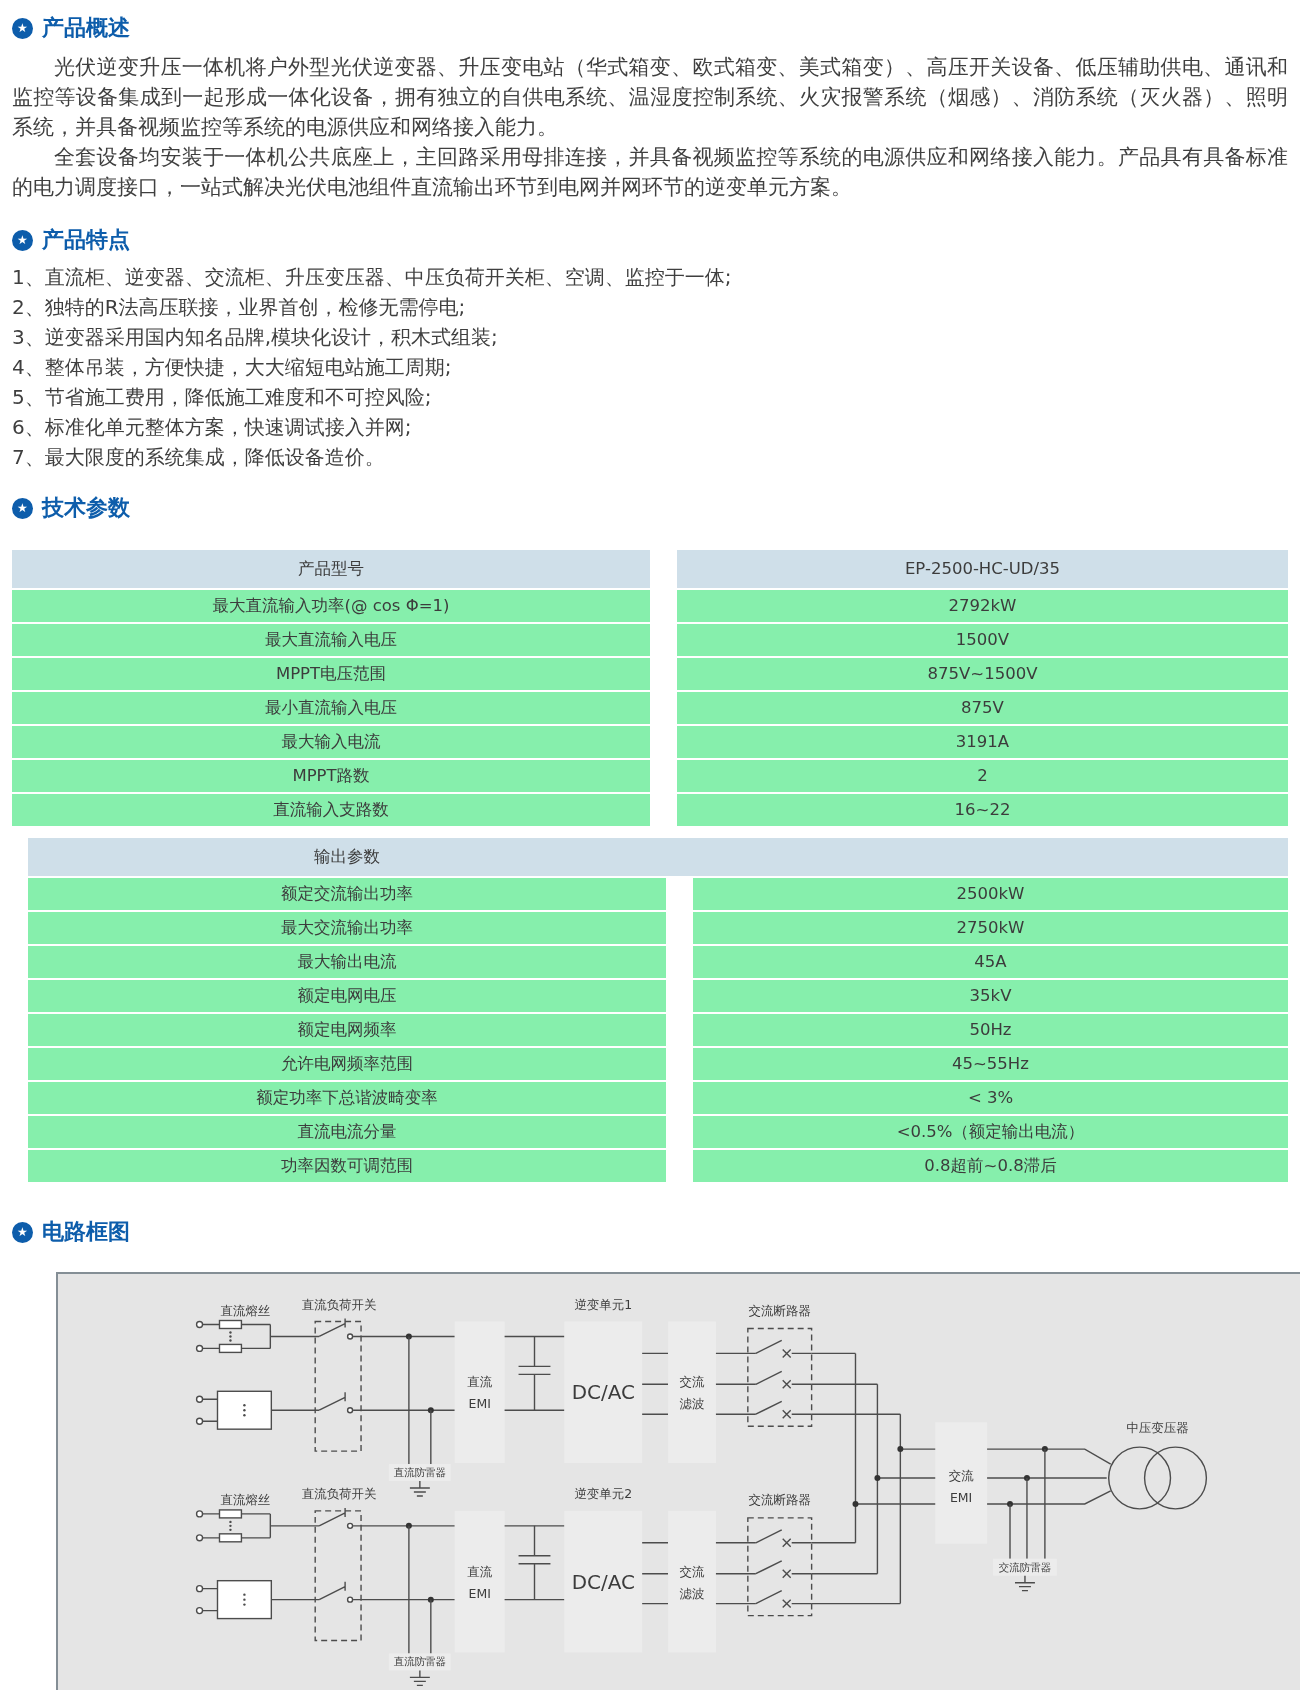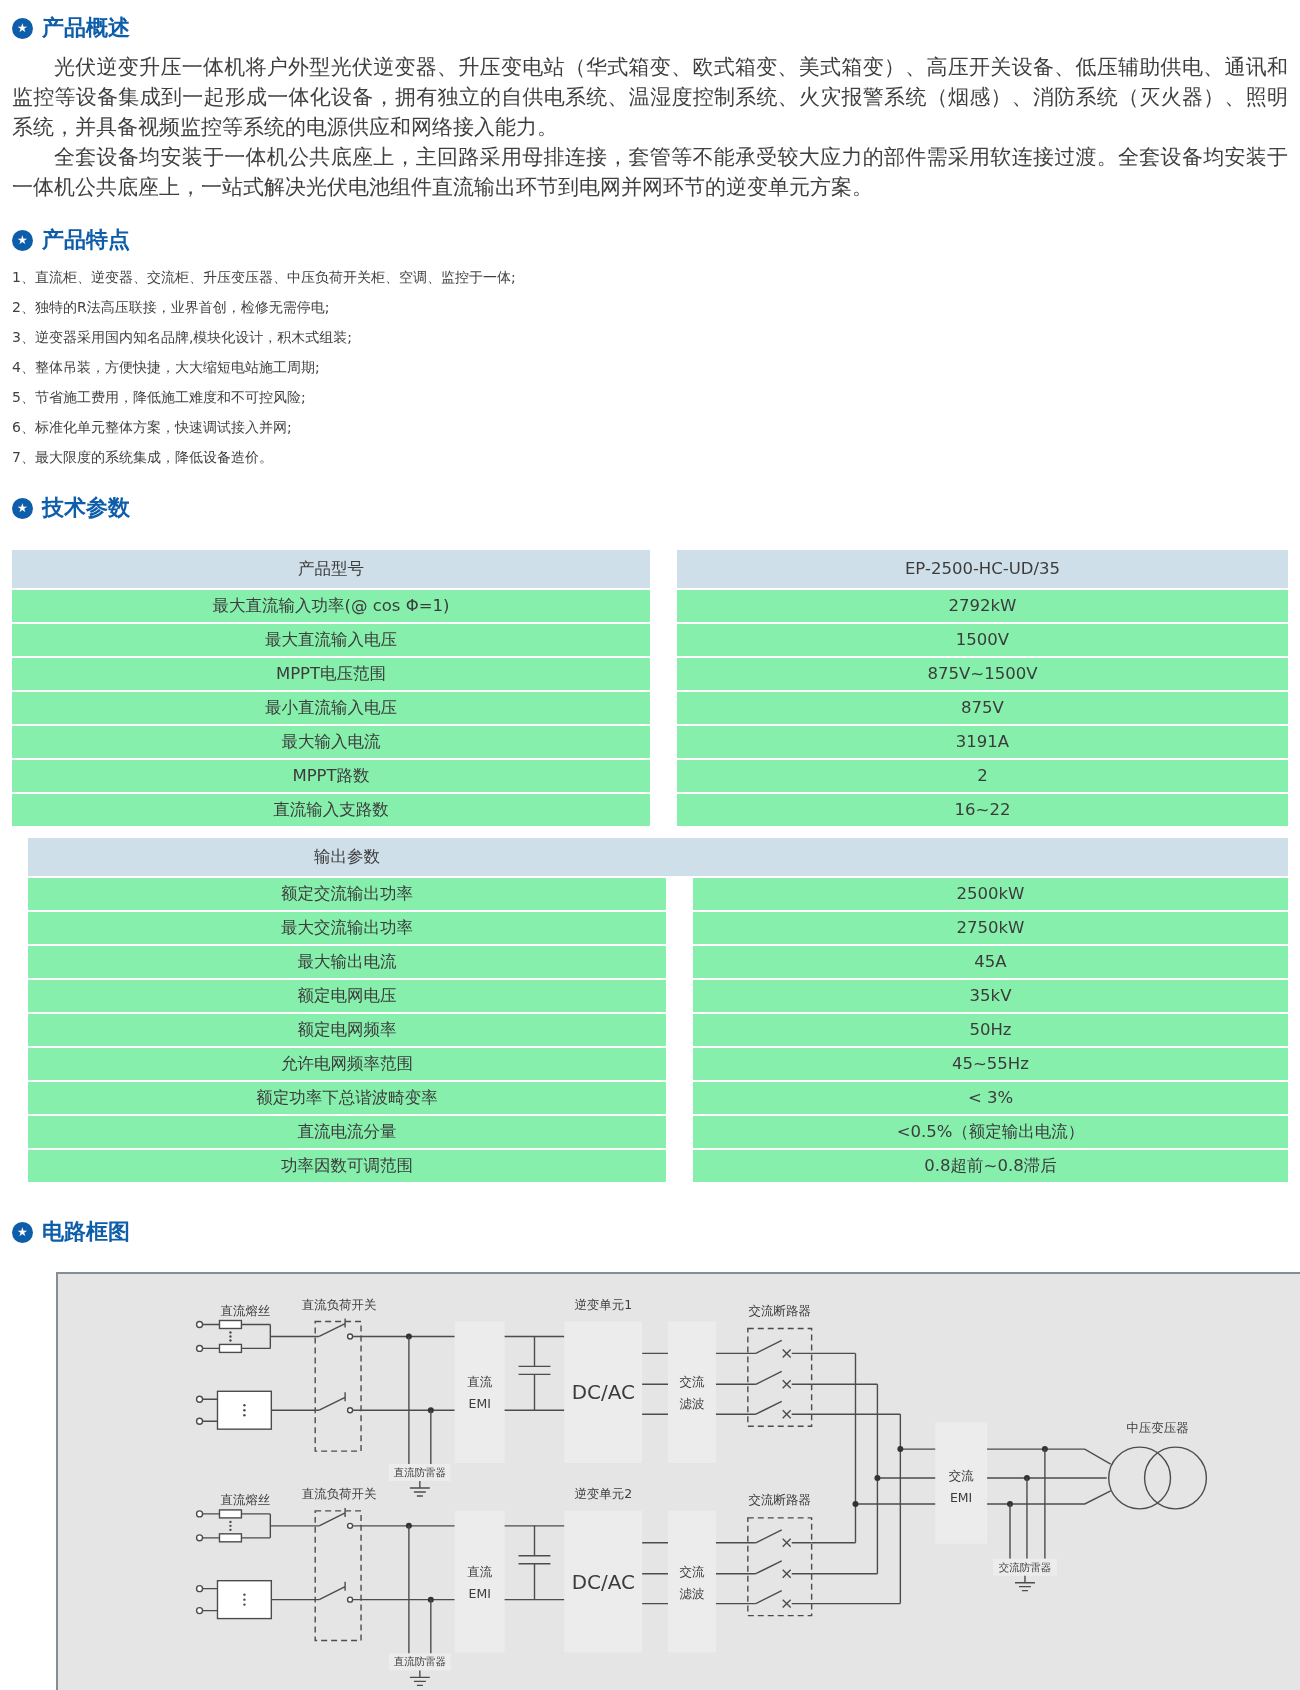--- a/index.html
+++ b/index.html
@@ -20,21 +20,21 @@
     width:21px; height:21px; border-radius:50%;
     background:#0d5dab; color:#ffffff;
     display:flex; align-items:center; justify-content:center;
     font-size:12px; line-height:1; flex:0 0 auto;
   }
   .paras{ margin-top:10px; }
   .para{
     font-size:21px; line-height:30px; text-indent:2em;
     margin:0; color:#3f3f3f; text-align:justify;
   }
-  .features{ margin-top:8px; font-size:14px; line-height:30px; }
+  .features{ margin-top:8px; font-size:20px; line-height:30px; }
   .feature-item{ white-space:nowrap; }
 
   .title-overview{ margin-top:2px; }
   .title-features{ margin-top:24px; }
   .title-specs{ margin-top:22px; }
   .title-diagram{ margin-top:36px; }
 
   .spec-table{ margin-top:28px; width:1276px; }
   .spec-table.second{ margin-top:12px;padding-left:16px; }
   .tr{ display:flex; margin-bottom:2px; }
@@ -63,21 +63,21 @@
 </style>
 </head>
 <body>
 
 <div class="section-title title-overview">
   <span class="star-icon">★</span>
   <span>产品概述</span>
 </div>
 <div class="paras">
   <p class="para">光伏逆变升压一体机将户外型光伏逆变器、升压变电站（华式箱变、欧式箱变、美式箱变）、高压开关设备、低压辅助供电、通讯和监控等设备集成到一起形成一体化设备，拥有独立的自供电系统、温湿度控制系统、火灾报警系统（烟感）、消防系统（灭火器）、照明系统，并具备视频监控等系统的电源供应和网络接入能力。</p>
-  <p class="para">全套设备均安装于一体机公共底座上，主回路采用母排连接，套管等不能承受较大应力的部件需采用软连接过渡。全套设备均安装于一体机公共底座上，一站式解决光伏电池组件直流输出环节到电网并网环节的逆变单元方案。</p>
+  <p class="para">全套设备均安装于一体机公共底座上，主回路采用母排连接，并具备视频监控等系统的电源供应和网络接入能力。产品具有具备标准的电力调度接口，一站式解决光伏电池组件直流输出环节到电网并网环节的逆变单元方案。</p>
 </div>
 
 <div class="section-title title-features">
   <span class="star-icon">★</span>
   <span>产品特点</span>
 </div>
 <div class="features">
     <div class="feature-item">1、直流柜、逆变器、交流柜、升压变压器、中压负荷开关柜、空调、监控于一体;</div>
     <div class="feature-item">2、独特的R法高压联接，业界首创，检修无需停电;</div>
     <div class="feature-item">3、逆变器采用国内知名品牌,模块化设计，积木式组装;</div>

